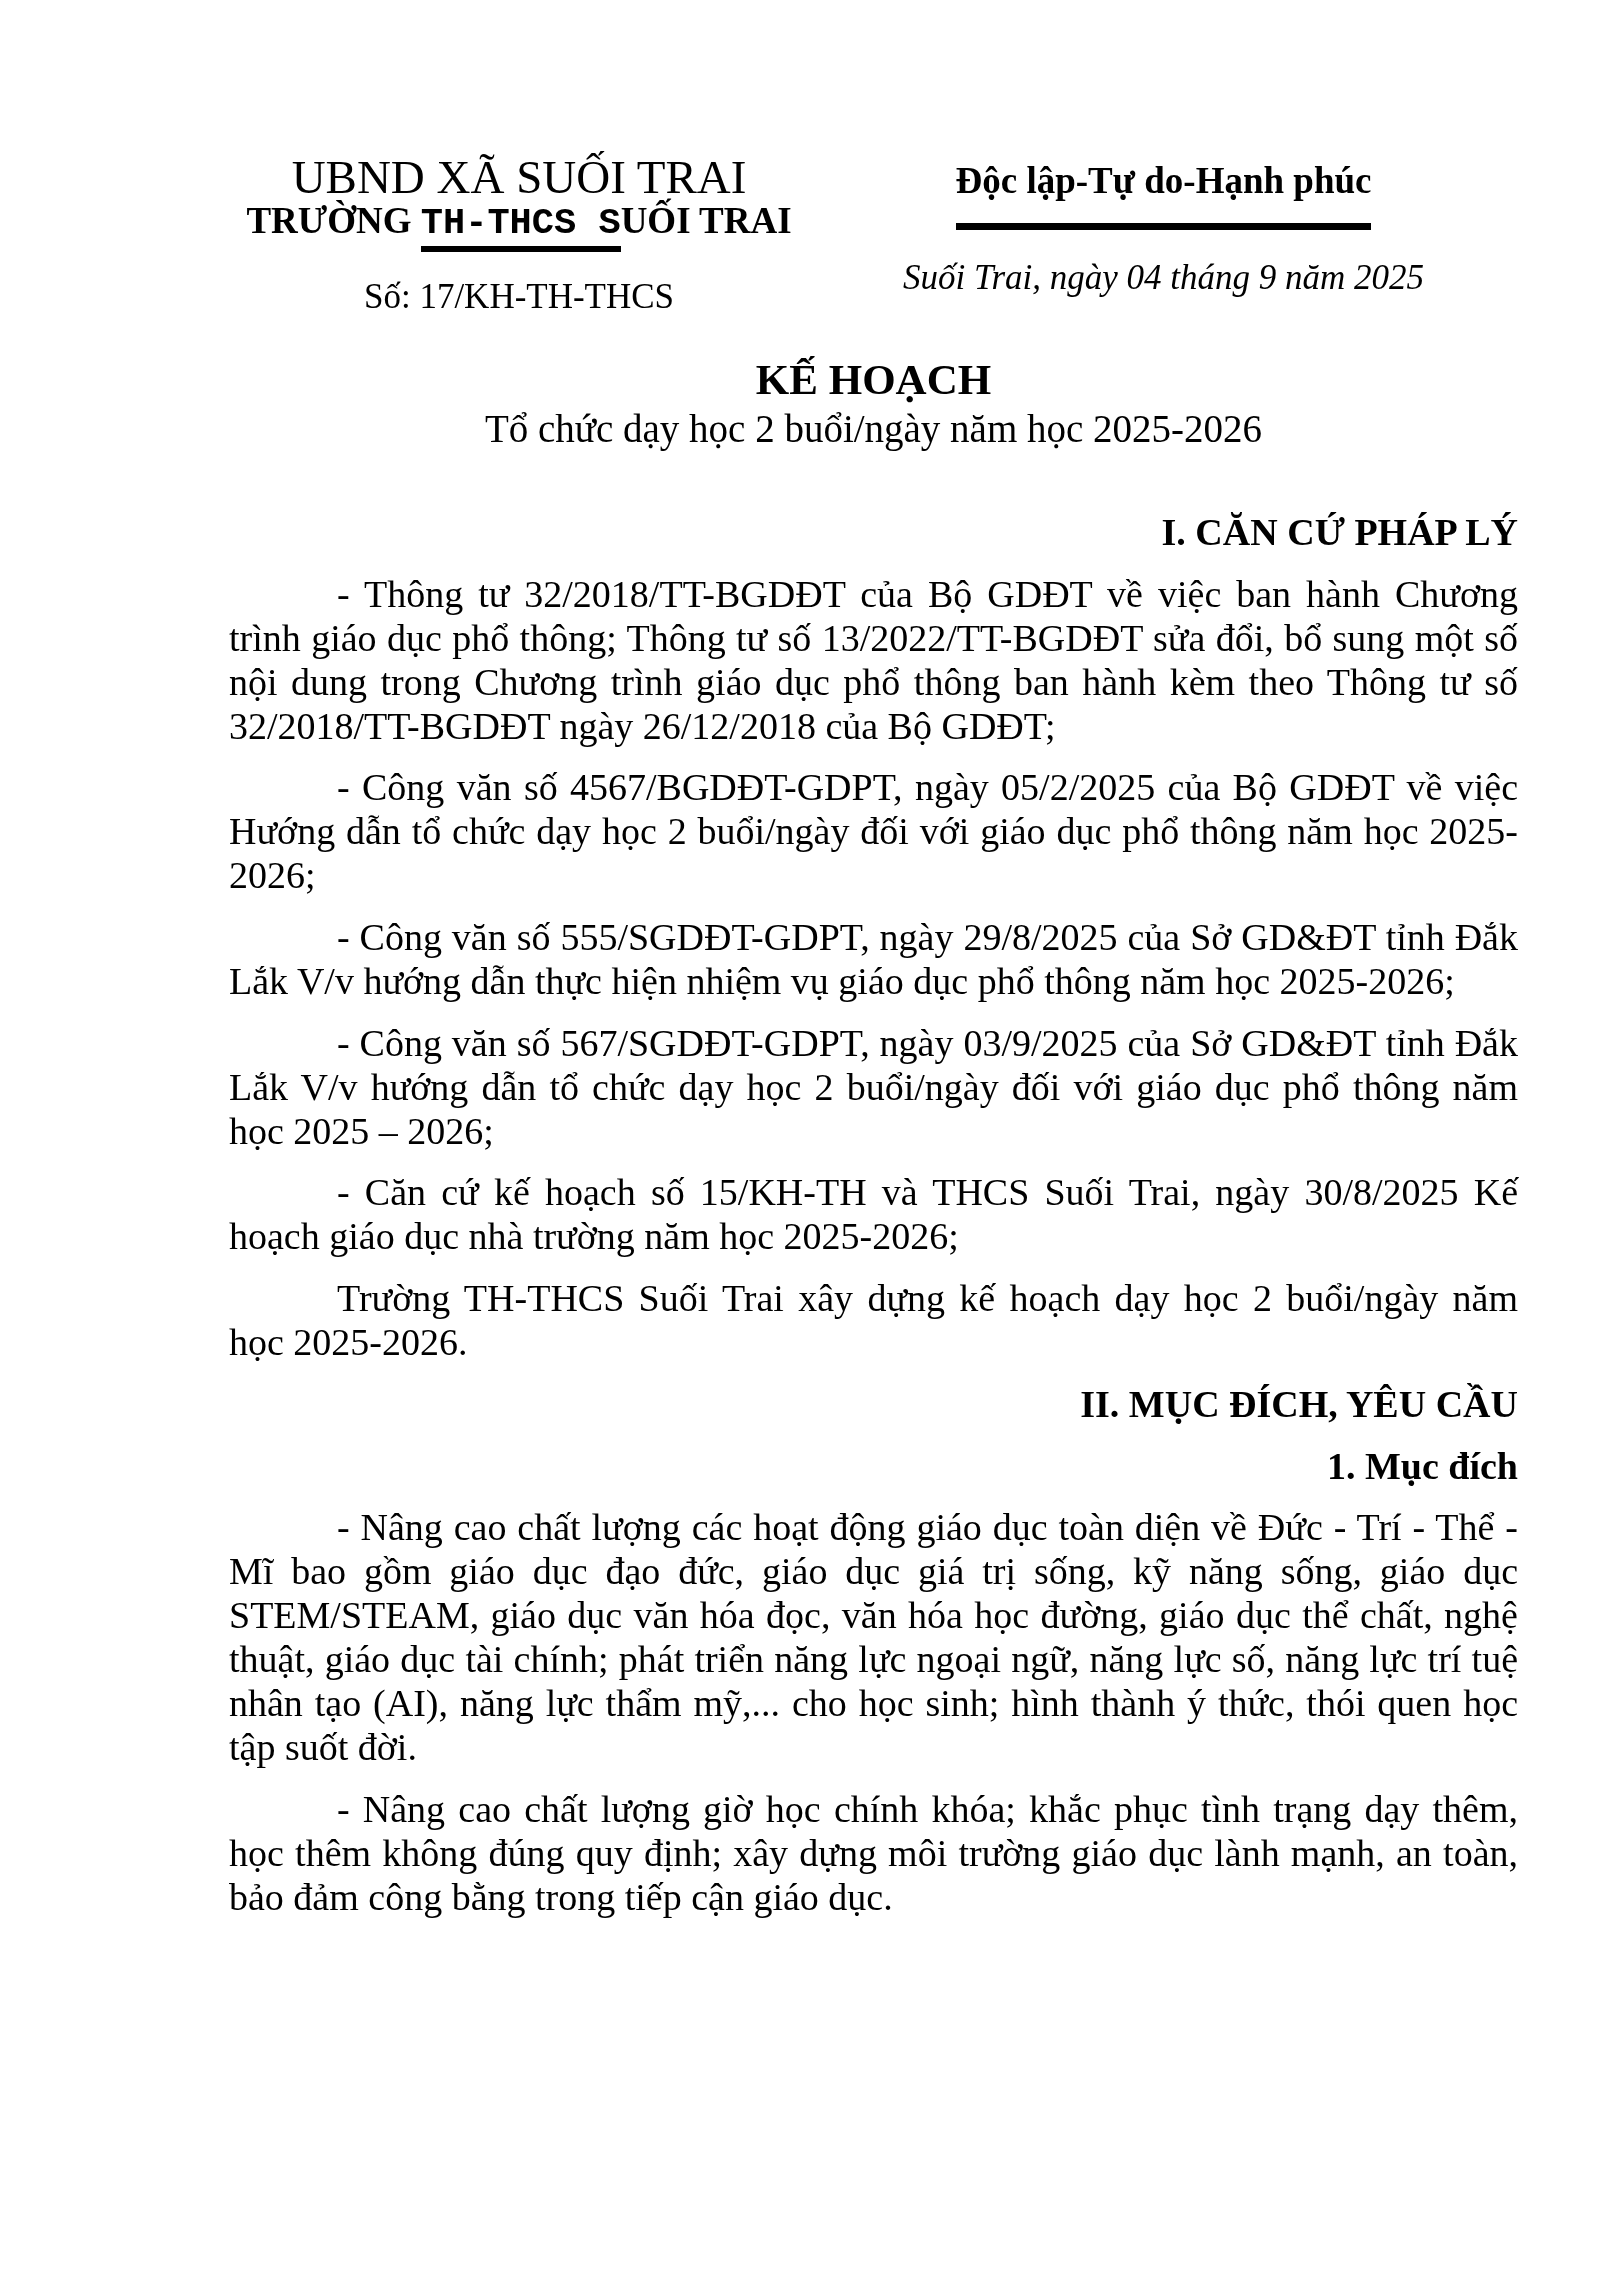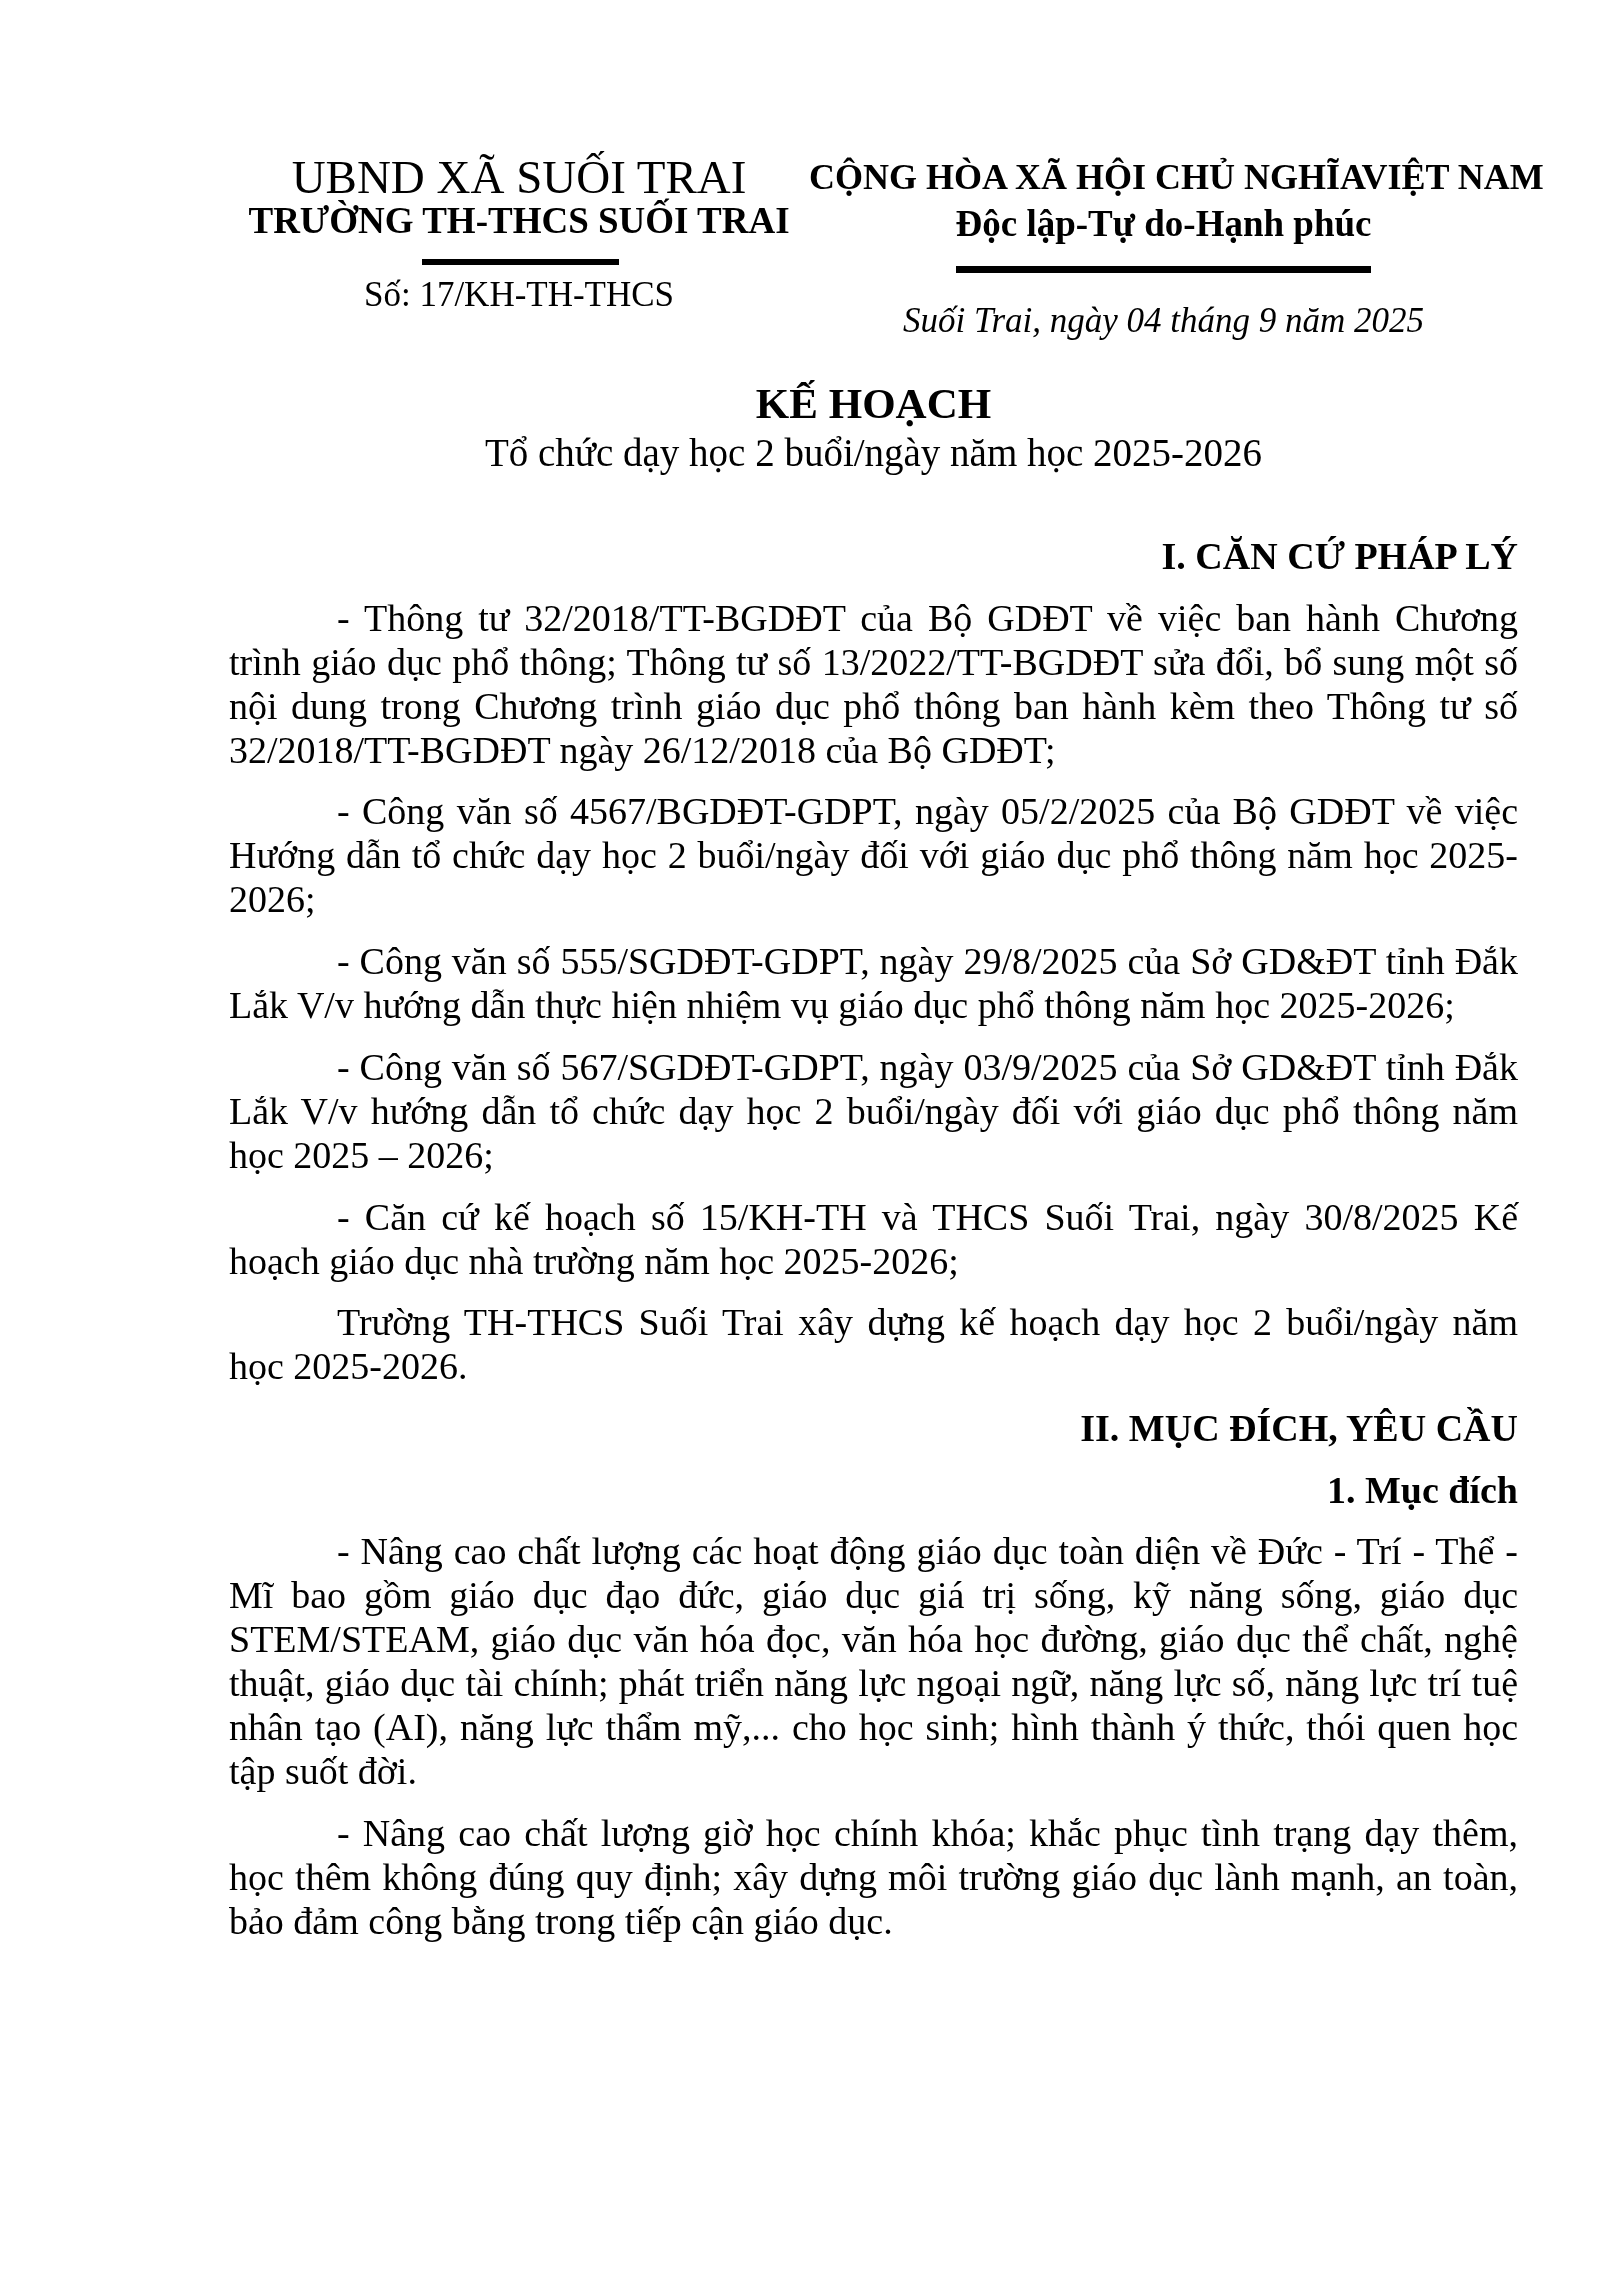--- a/index.html
+++ b/index.html
@@ -15,21 +15,21 @@
   }
 
   
   .header { display: flex; align-items: flex-start; }
   .h-col { text-align: center; }
   .h-left  { width: 45%; }
   .h-right { width: 55%; }
 
   .org-line1 { font-size: 47px; line-height: 42px; }
   .org-line2 { font-size: 37px; line-height: 46px; font-weight: bold; white-space: nowrap; }
-  .org-line2 .u-part { border-bottom: 6.5px solid #000; padding-bottom: 18px; }
+  .org-line2 .u-part { border-bottom: 6.5px solid #000; padding-bottom: 2px; font-family: Liberation Mono, monospace; }
   .doc-number { font-size: 35px; line-height: 41px; margin-top: 30px; text-align: center; }
 
   .national-title { font-size: 36px; line-height: 43px; font-weight: bold; white-space: nowrap; }
   .motto-wrap { margin-top: 2.6px; }
   .motto {
     display: inline-block;
     font-size: 37px; line-height: 43px; font-weight: bold;
     border-bottom: 7.2px solid #000; padding-bottom: 21px;
     white-space: nowrap;
   }
@@ -58,21 +58,20 @@
 <div class="page">
 
   <div class="header">
     <div class="h-col h-left">
       <div class="org-line1">UBND XÃ SUỐI TRAI</div>
       <div class="org-line2"><span>TRƯỜNG </span><span class="u-part">TH-THCS S</span><span>UỐI TRAI</span></div>
       <div class="doc-number">Số: 17/KH-TH-THCS</div>
     </div>
 
     <div class="h-col h-right">
-      <div class="national-title">CỘNG HÒA XÃ HỘI CHỦ NGHĨAVIỆT NAM</div>
       <div class="motto-wrap">
         <span class="motto">Độc lập-Tự do-Hạnh phúc</span>
       </div>
       <div class="place-date">Suối Trai, ngày 04 tháng 9 năm 2025</div>
     </div>
   </div>
 
   <div class="title-block">
     <div class="doc-title">KẾ HOẠCH</div>
     <div class="doc-subtitle">Tổ chức dạy học 2 buổi/ngày năm học 2025-2026</div>

